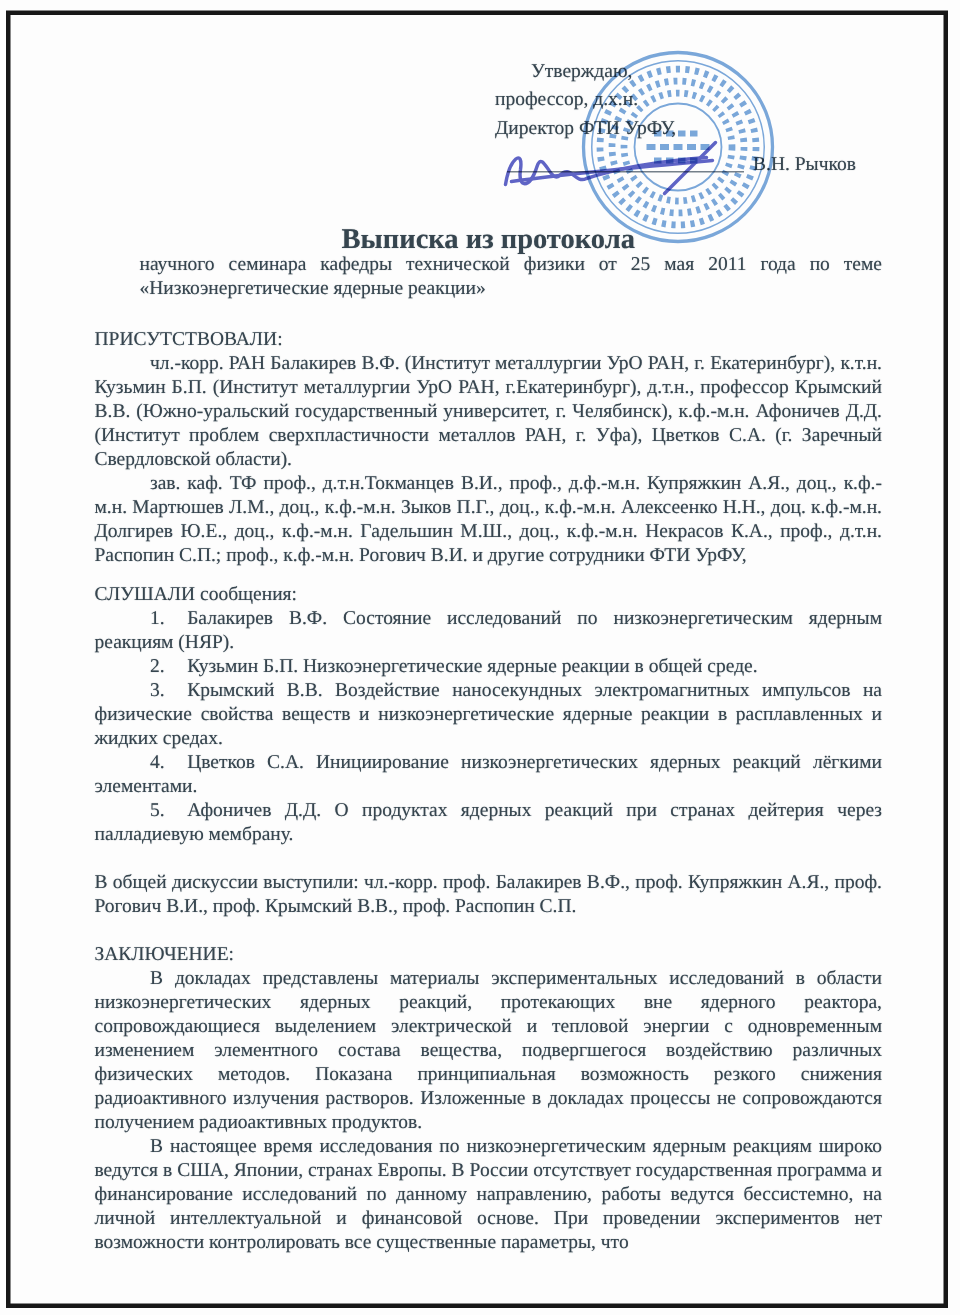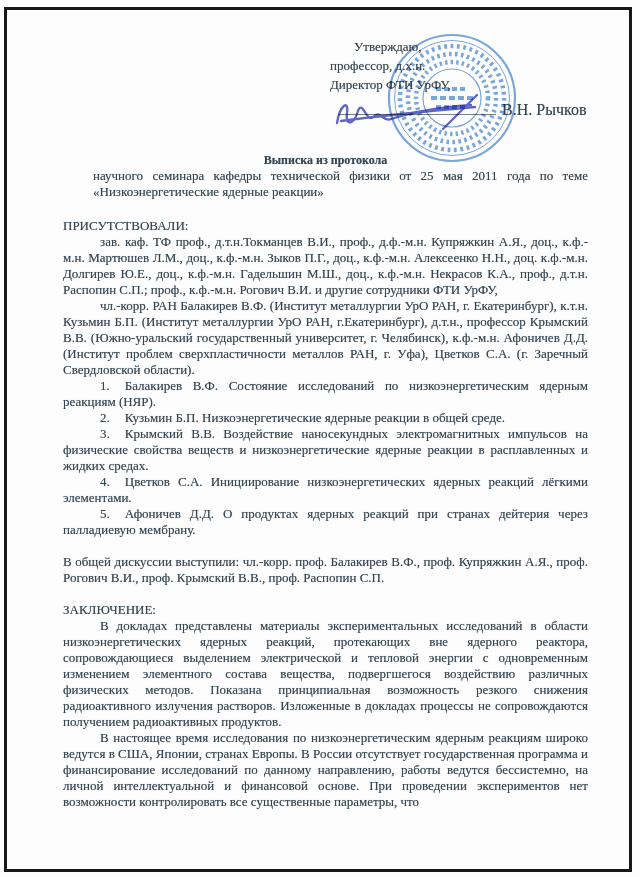--- a/index.html
+++ b/index.html
@@ -15,33 +15,33 @@
 
   
   .approval{
     position:absolute;left:330px;top:37px;width:200px;
     font-size:13px;line-height:19px;text-align:left;
   }
   .approval .l1{padding-left:24px;}
 
   
   .sig-line{position:absolute;left:338px;top:114px;width:158px;height:0;border-top:1px solid #75808a;}
-  .signer{position:absolute;left:502px;top:101px;font-size:16px;}
+  .signer{position:absolute;left:502px;top:101px;font-size:13px;}
 
   
   .stamp{position:absolute;left:384px;top:30px;width:136px;height:136px;mix-blend-mode:multiply;opacity:.82;}
   .ink{position:absolute;left:325px;top:85px;width:165px;height:55px;mix-blend-mode:multiply;opacity:.88;}
 
   
   .docbody{
     position:absolute;left:63px;top:152px;width:525px;
     font-size:13px;line-height:16px;text-align:justify;
   }
   .docbody p{margin:0;}
-  .title{text-align:center;font-weight:bold;font-size:12px;}
+  .title{text-align:center;font-weight:bold;font-size:19px;}
   .subtitle{margin-left:30px !important;}
   .sec-gap-lg{margin-top:18px !important;}
   .sec-gap-md{margin-top:16px !important;}
   .sec-gap-sm{margin-top:10px !important;}
   .indent{text-indent:37px;}
   .item .num{padding-right:15px;}
 </style>
 </head>
 <body>
 
@@ -79,23 +79,24 @@
       <line x1="52" y1="77" x2="84" y2="77" stroke-width="4" stroke-dasharray="5 3"></line>
     </g>
   </svg>
 
   <div class="docbody">
 
     <p class="title">Выписка из протокола</p>
     <p class="subtitle">научного семинара кафедры технической физики от 25 мая 2011 года по теме «Низкоэнергетические ядерные реакции»</p>
 
     <p class="sec-gap-lg">ПРИСУТСТВОВАЛИ:</p>
+    <p class="indent">чл.-корр. РАН Балакирев В.Ф. (Институт металлургии УрО РАН, г. Екатеринбург), к.т.н. Кузьмин Б.П. (Институт металлургии УрО РАН, г.Екатеринбург), д.т.н., профессор Крымский В.В. (Южно-уральский государственный университет, г. Челябинск), к.ф.-м.н. Афоничев Д.Д. (Институт проблем сверхпластичности металлов РАН, г. Уфа), Цветков С.А. (г. Заречный Свердловской области).</p>
     <p class="indent">зав. каф. ТФ проф., д.т.н.Токманцев В.И., проф., д.ф.-м.н. Купряжкин А.Я., доц., к.ф.-м.н. Мартюшев Л.М., доц., к.ф.-м.н. Зыков П.Г., доц., к.ф.-м.н. Алексеенко Н.Н., доц. к.ф.-м.н. Долгирев Ю.Е., доц., к.ф.-м.н. Гадельшин М.Ш., доц., к.ф.-м.н. Некрасов К.А., проф., д.т.н. Распопин С.П.; проф., к.ф.-м.н. Рогович В.И. и другие сотрудники ФТИ УрФУ,</p>
-    <p class="indent">чл.-корр. РАН Балакирев В.Ф. (Институт металлургии УрО РАН, г. Екатеринбург), к.т.н. Кузьмин Б.П. (Институт металлургии УрО РАН, г.Екатеринбург), д.т.н., профессор Крымский В.В. (Южно-уральский государственный университет, г. Челябинск), к.ф.-м.н. Афоничев Д.Д. (Институт проблем сверхпластичности металлов РАН, г. Уфа), Цветков С.А. (г. Заречный Свердловской области).</p>
 
+    <p class="sec-gap-sm">СЛУШАЛИ сообщения:</p>
     <p class="indent item"><span class="num">1.</span><span>Балакирев В.Ф. Состояние исследований по низкоэнергетическим ядерным реакциям (НЯР).</span></p>
     <p class="indent item"><span class="num">2.</span><span>Кузьмин Б.П. Низкоэнергетические ядерные реакции в общей среде.</span></p>
     <p class="indent item"><span class="num">3.</span><span>Крымский В.В. Воздействие наносекундных электромагнитных импульсов на физические свойства веществ и низкоэнергетические ядерные реакции в расплавленных и жидких средах.</span></p>
     <p class="indent item"><span class="num">4.</span><span>Цветков С.А. Инициирование низкоэнергетических ядерных реакций лёгкими элементами.</span></p>
     <p class="indent item"><span class="num">5.</span><span>Афоничев Д.Д. О продуктах ядерных реакций при странах дейтерия через палладиевую мембрану.</span></p>
 
     <p class="sec-gap-md">В общей дискуссии выступили: чл.-корр. проф. Балакирев В.Ф., проф. Купряжкин А.Я., проф. Рогович В.И., проф. Крымский В.В., проф. Распопин С.П.</p>
 
     <p class="sec-gap-md">ЗАКЛЮЧЕНИЕ:</p>
     <p class="indent">В докладах представлены материалы экспериментальных исследований в области низкоэнергетических ядерных реакций, протекающих вне ядерного реактора, сопровождающиеся выделением электрической и тепловой энергии с одновременным изменением элементного состава вещества, подвергшегося воздействию различных физических методов. Показана принципиальная возможность резкого снижения радиоактивного излучения растворов. Изложенные в докладах процессы не сопровождаются получением радиоактивных продуктов.</p>

